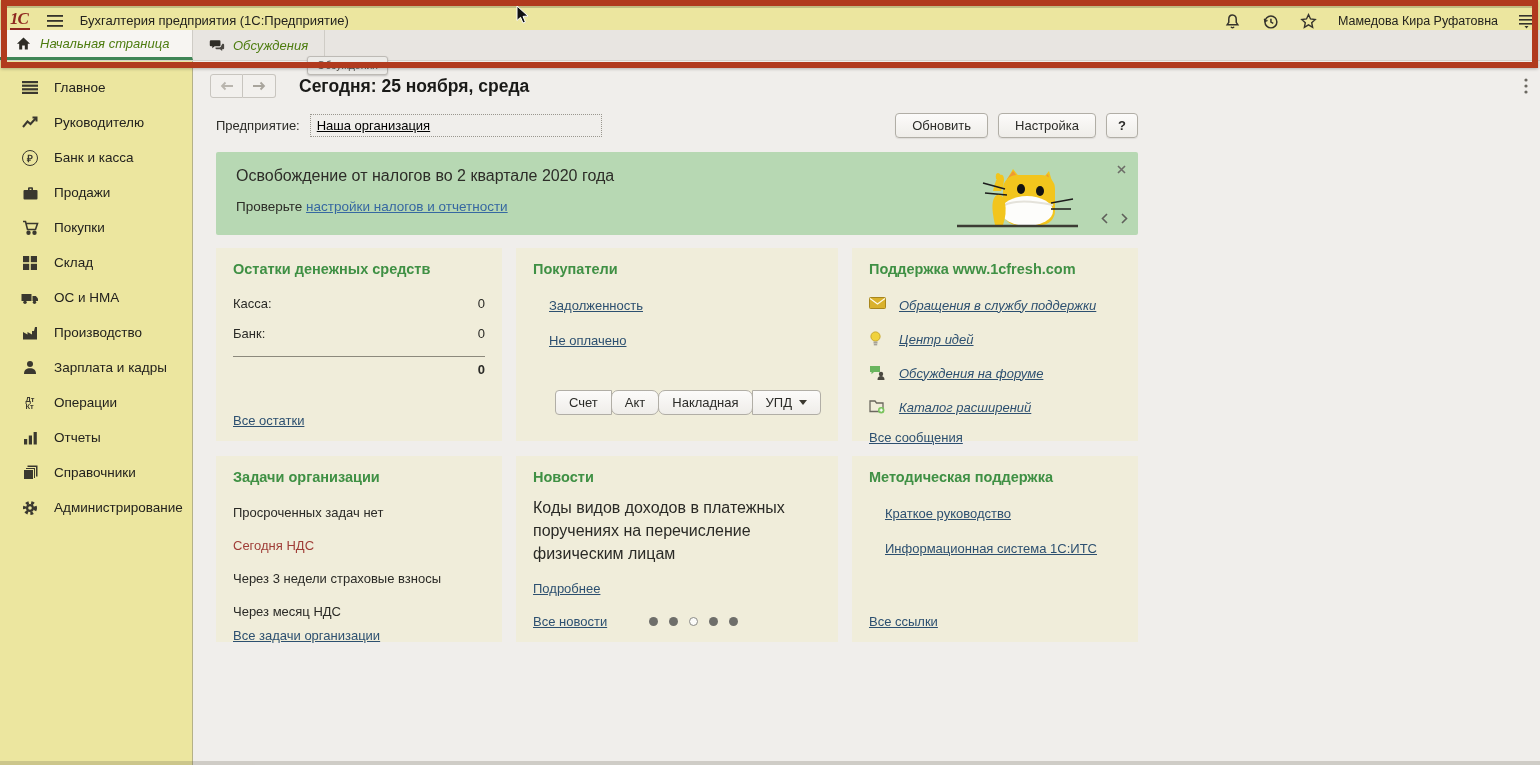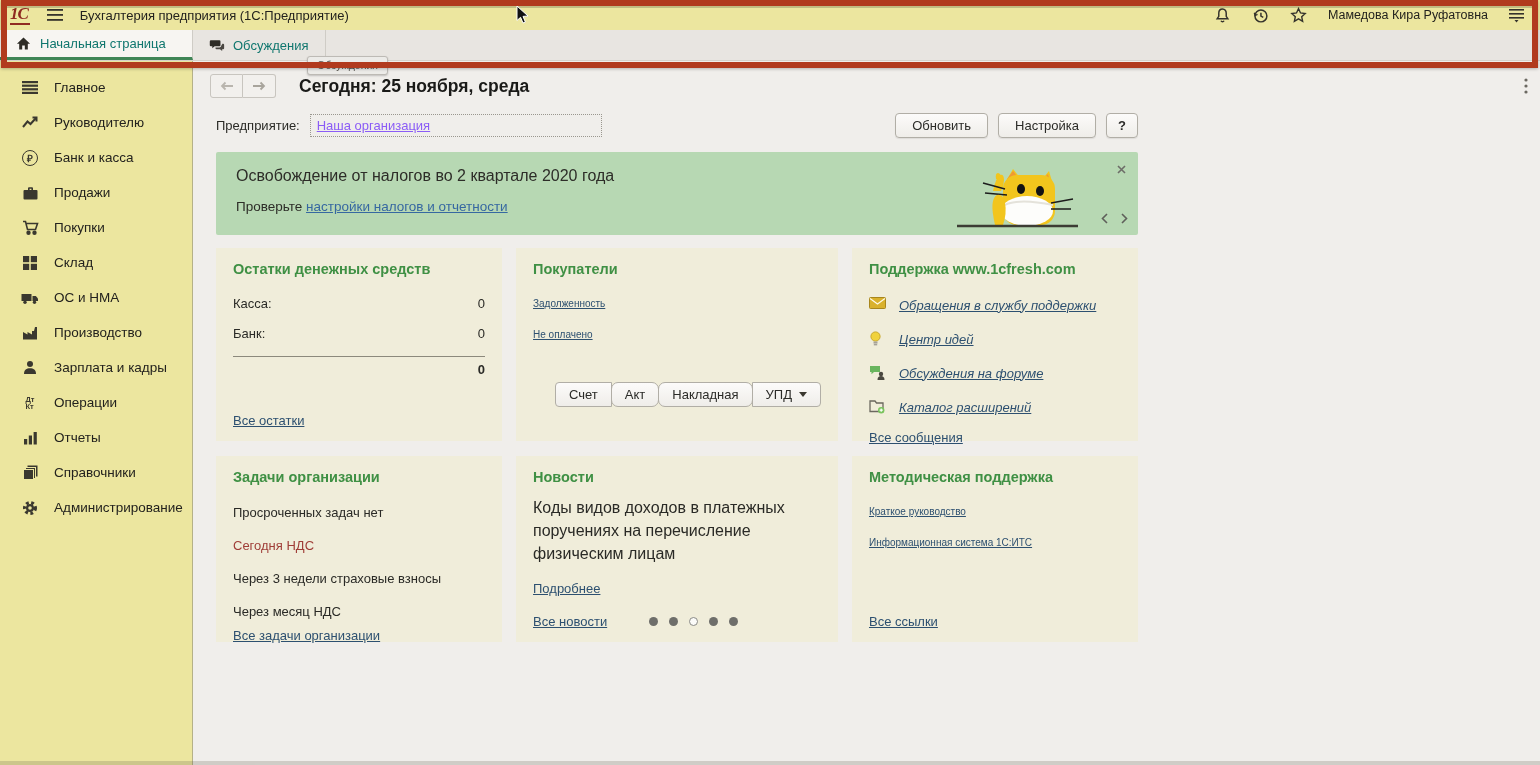--- a/index.html
+++ b/index.html
@@ -2,34 +2,34 @@
 <html><head>
 <meta charset="utf-8">
 <style>
   * { margin:0; padding:0; box-sizing:border-box; }
   html,body { width:1540px; height:765px; overflow:hidden; }
   body { font-family:"Liberation Sans", sans-serif; background:#f0eeeb; color:#2a2a26; position:relative; }
   a { color:#2d5070; text-decoration:underline; cursor:pointer; }
 
   
   .topbar { position:absolute; left:0; top:0; width:1540px; height:30px; background:#ece69f;
-            display:flex; align-items:center; justify-content:space-between; padding:0 14px 0 10px; z-index:10;}
+            display:flex; align-items:flex-end; justify-content:space-between; padding:0 4px 0 10px; z-index:10;}
   .topbar-left { display:flex; align-items:center; gap:16px; }
   .logo { font-weight:bold; font-style:italic; font-size:17px; color:#8f2a21; font-family:"Liberation Serif", serif;
           border-bottom:2px solid #8f2a21; line-height:16px; letter-spacing:-1px; padding:0 2px 1px 0;}
   .win-title { font-size:13px; color:#23221e; }
   .topbar-right { display:flex; align-items:center; gap:20px; }
   .tb-icon { width:18px; height:18px; display:inline-flex; align-items:center; justify-content:center; color:#35332c; cursor:pointer;}
   .user-name { font-size:12.5px; color:#23221e; }
 
   
   .tabbar { position:absolute; left:0; top:30px; width:1540px; height:31px; background:#e8e5e1;
             border-bottom:1px solid #d4d1cb; display:flex; z-index:10;}
-  .tab { display:flex; align-items:center; gap:9px; padding:0 16px; font-size:13px; color:#0f766e;
-         border-right:1px solid #cfccc6; cursor:pointer; }
+  .tab { display:flex; align-items:center; gap:9px; padding:0 16px; font-size:13px; color:#4d7c0f;
+         border-right:1px solid #cfccc6; cursor:pointer;font-style:italic; }
   .tab.active { background:#f7f5f2; border-bottom:3px solid #3f8556; width:193px; }
   .tab .t-icon { width:15px; height:15px; color:#2e2c26; }
 
   .tooltip { position:absolute; left:307px; top:56px; z-index:55; background:#ecebe8; border:1px solid #bdbab5;
              border-radius:3px; font-size:10.5px; color:#55534e; padding:2px 9px 3px; box-shadow:0 1px 2px rgba(0,0,0,.2);}
 
   
   .red-frame { position:absolute; left:1px; top:0; width:1537px; height:68px; border:6px solid #b13a1e;
                z-index:60; pointer-events:none; box-shadow:inset 0 2px 0 rgba(0,0,0,.18), 0 1px 3px rgba(0,0,0,.25);}
 
@@ -51,21 +51,21 @@
              justify-content:center; cursor:pointer; }
   .nav-btn:first-child { border-radius:3px 0 0 3px; }
   .nav-btn:last-child { border-radius:0 3px 3px 0; border-left:none; }
   .page-date { margin-left:23px; font-size:17.5px; font-weight:bold; color:#1a1a18; }
   .more-dots { position:absolute; right:12px; top:17px; cursor:pointer; color:#6b6861;}
 
   .main-col { margin:15px 0 0 23px; width:922px; }
   .org-row { display:flex; align-items:center; justify-content:space-between; }
   .org-left { display:flex; align-items:center; gap:10px; font-size:13px; }
   .org-field { width:292px; height:23px; border:1px dotted #9a978f; display:flex; align-items:center; padding-left:6px; }
-  .org-field a { color:#8b5cf6; font-size:13px; }
+  .org-field a { color:#000000; font-size:13px; }
   .org-buttons { display:flex; gap:10px; }
   .btn { font-family:"Liberation Sans", sans-serif; font-size:13px; color:#2b2b28; padding:4px 16px;
          border:1px solid #b1aea6; border-radius:4px; background:linear-gradient(#fcfbfa,#efede9);
          box-shadow:0 1px 1px rgba(0,0,0,.08); cursor:pointer; }
   .btn.small { padding:4px 11px; font-weight:bold; }
 
   
   .banner { margin-top:14px; position:relative; background:#b7d8b3; border-radius:2px; height:83px; padding:15px 20px; }
   .b-title { font-size:16px; color:#2d2d28; }
   .b-line { margin-top:14px; font-size:13.5px; color:#2d2d28; }
@@ -77,21 +77,21 @@
 
   
   .grid { margin-top:13px; display:grid; grid-template-columns:repeat(3, 1fr); grid-template-rows:193px 186px;
           column-gap:14px; row-gap:15px; }
   .panel { background:#f0edda; padding:13px 17px; display:flex; flex-direction:column; }
   .p-title { font-size:14.5px; font-weight:bold; color:#3f9044; margin-bottom:11px; }
   .cash-row { display:flex; justify-content:space-between; font-size:13px; margin:7.5px 0; }
   .cash-sep { border-top:1px solid #8c897c; margin-top:8px; }
   .cash-total { text-align:right; font-weight:bold; font-size:13px; margin-top:5px; }
   .foot-link { margin-top:auto; font-size:13px; }
-  .blk-link { display:block; font-size:10px; margin:10px 0; }
+  .blk-link { display:block; font-size:13px; margin:10px 16px; }
   .btn-group { margin:32px 0 0 22px; display:inline-flex; width:fit-content; }
   .btn-group .btn { border-radius:7px; margin-left:-1px; padding:4px 13px; box-shadow:none; }
   .btn-group .btn:first-child { border-radius:4px 0 0 4px; margin-left:0; }
   .btn-group .btn:last-child { border-radius:0 4px 4px 0; display:flex; align-items:center; gap:7px;}
   .caret { width:0; height:0; border-left:4px solid transparent; border-right:4px solid transparent; border-top:5px solid #3a382f; }
   .sup-item { display:flex; align-items:center; gap:13px; margin:9px 0; font-size:13px;font-style:italic; }
   .sup-icon { width:17px; height:16px; flex:none; }
   .task-line { font-size:13px; margin:9px 0; }
   .task-normal { color:#2a2a26; }
   .task-alert { color:#9f3d37; }

